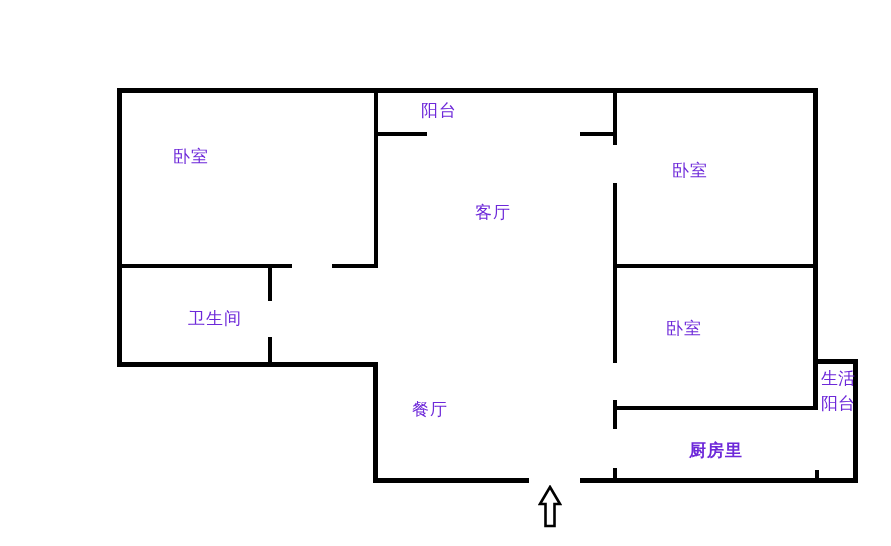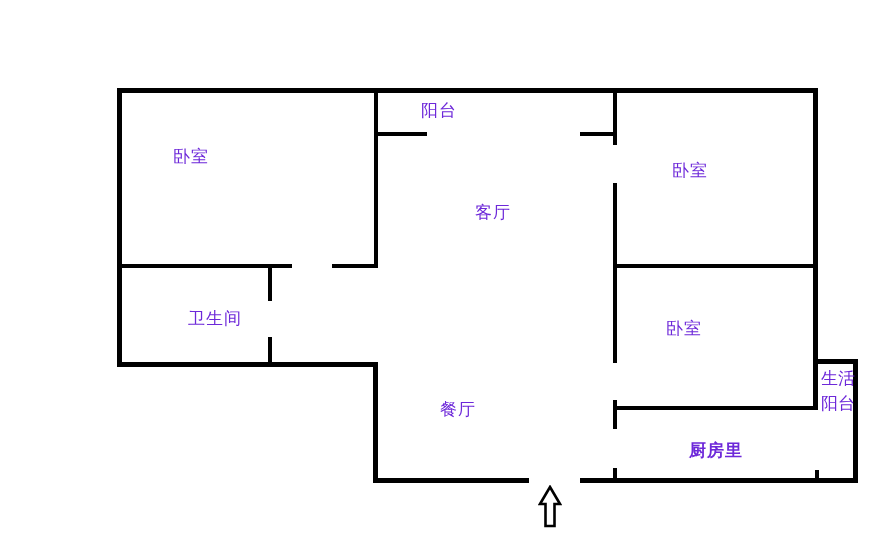--- a/index.html
+++ b/index.html
@@ -87,21 +87,21 @@
 
   <span class="room-label" style="left:144px; top:308px;margin-left:44px;">卫生间</span>
 
   <span class="room-label" style="left:666px; top:318px;">卧室</span>
 
   <div class="room-label small-stack" style="left:821px; top:366px; width:36px;">
     <span>生活</span>
     <span>阳台</span>
   </div>
 
-  <span class="room-label" style="left:412px; top:399px;margin-left:28px;">餐厅</span>
+  <span class="room-label" style="left:412px; top:399px;">餐厅</span>
 
   <span class="room-label" style="left:689px; top:440px;font-weight:bold;">厨房里</span>
 
   <svg class="entrance-arrow" viewBox="0 0 24 43" xmlns="http://www.w3.org/2000/svg">
     <polygon points="12,2 22,19 16.5,19 16.5,41 7.5,41 7.5,19 2,19" fill="#ffffff" stroke="#000000" stroke-width="2.6" stroke-linejoin="miter"></polygon>
   </svg>
 
 </div>
 
 </body></html>

